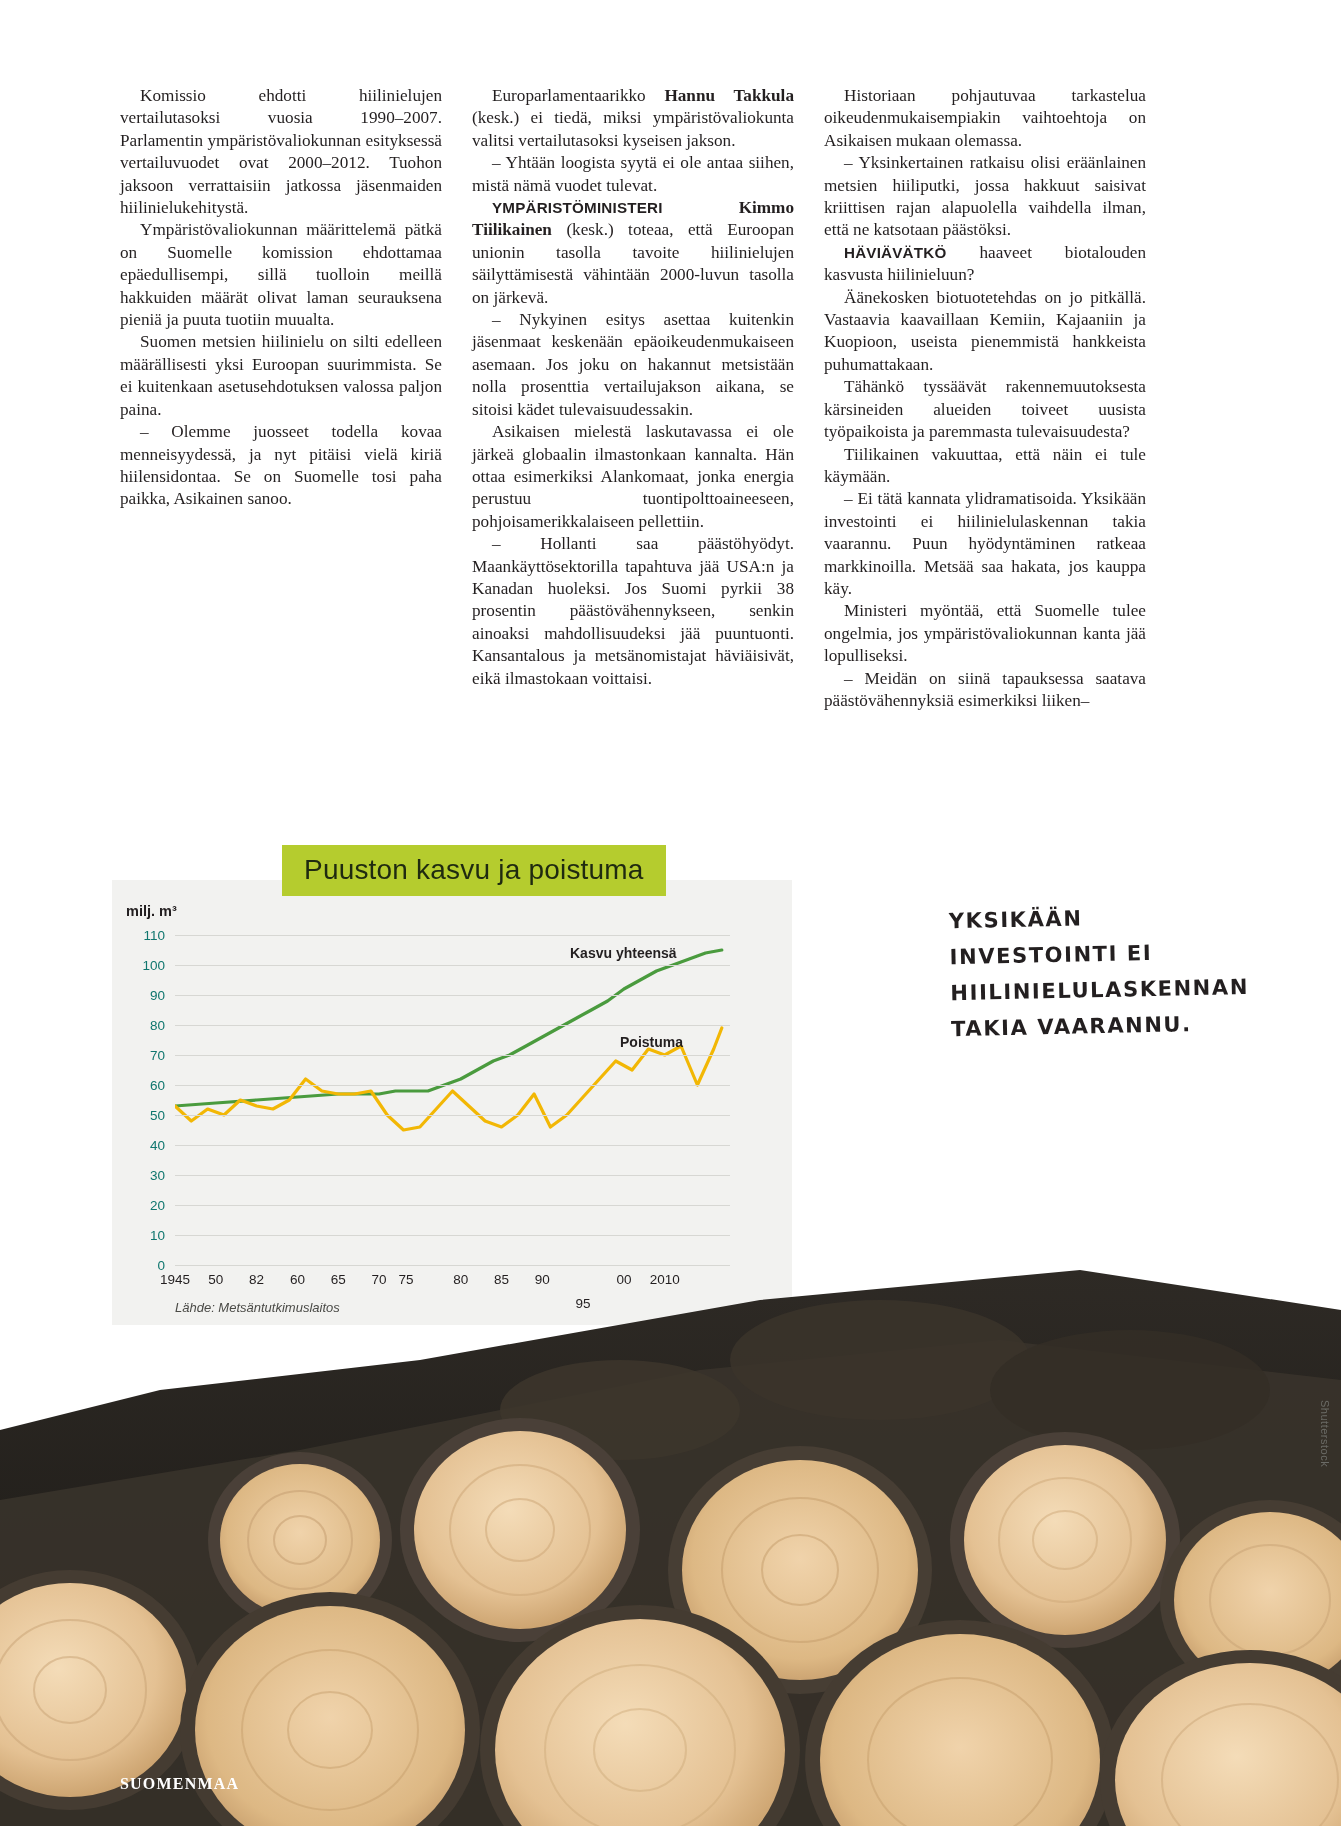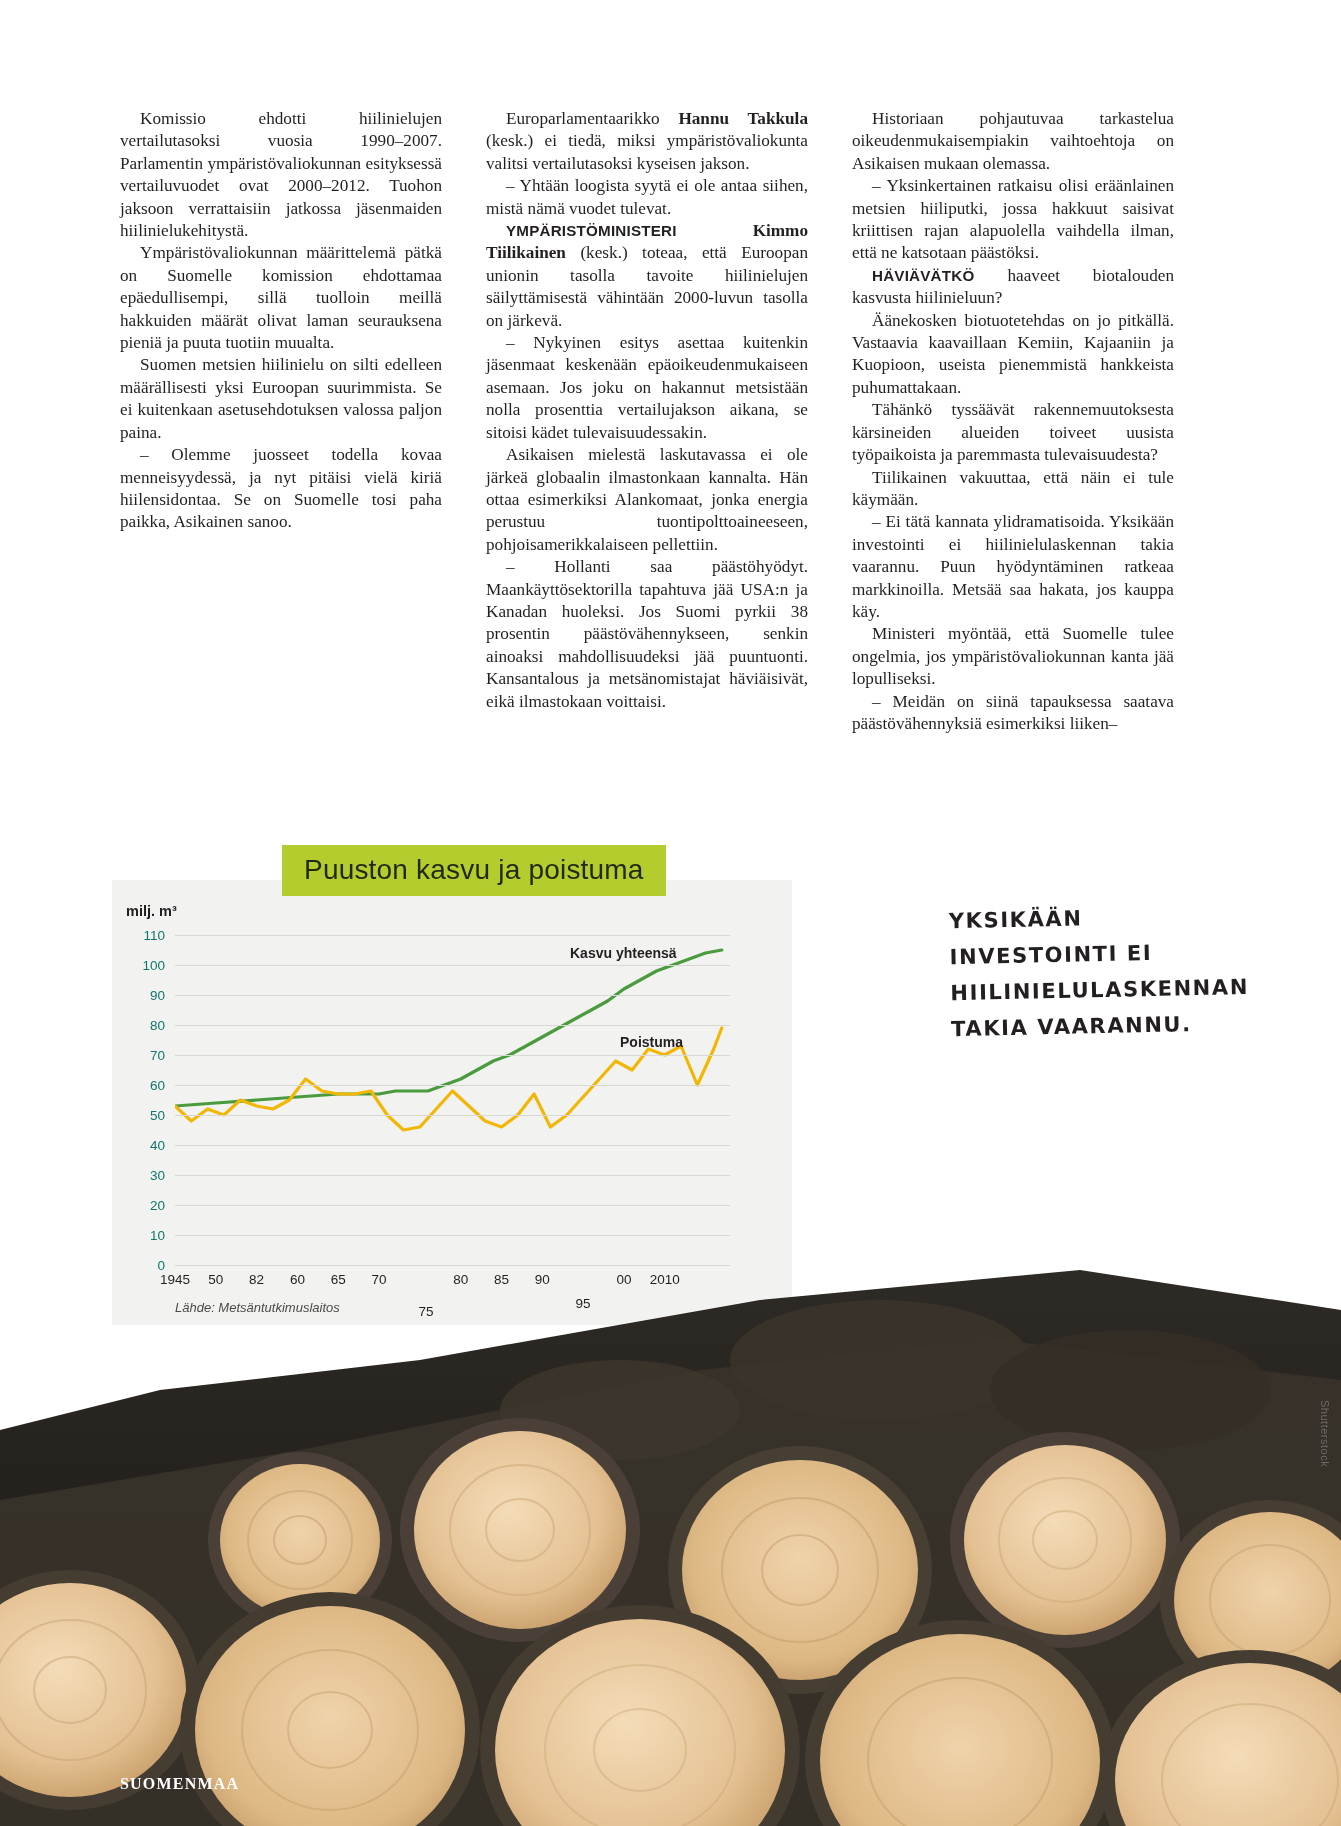--- a/index.html
+++ b/index.html
@@ -13,24 +13,24 @@
     position: relative;
     overflow: hidden;
     font-family: "Liberation Serif", serif;
     color: #231f20;
   }
 
   
   #article {
     position: absolute;
     left: 120px;
-    top: 108px;
+    top: 85px;
     width: 1110px;
     display: flex;
-    gap: 44px;
+    gap: 30px;
   }
   .col {
     width: 322px;
     font-size: 17.2px;
     line-height: 22.4px;
     text-align: justify;
     hyphens: manual;
   }
   .col p {
     margin: 0;
@@ -261,21 +261,21 @@
     </div>
   </div>
 
 <div id="xaxis">
     <span class="xtick" style="left: 0px;">1945</span>
     <span class="xtick" style="left: 40.8088px;">50</span>
     <span class="xtick" style="left: 81.6176px;">82</span>
     <span class="xtick" style="left: 122.426px;">60</span>
     <span class="xtick" style="left: 163.235px;">65</span>
     <span class="xtick" style="left: 204.044px;">70</span>
-    <span class="xtick" style="left: 251px; margin-top: 32px;">75</span>
+    <span class="xtick" style="left: 231px;">75</span>
     <span class="xtick" style="left: 285.662px;">80</span>
     <span class="xtick" style="left: 326.471px;">85</span>
     <span class="xtick" style="left: 367.279px;">90</span>
     <span class="xtick" style="left: 408.088px; margin-top: 24px;">95</span>
     <span class="xtick" style="left: 448.897px;">00</span>
     <span class="xtick" style="left: 489.706px;">2010</span>
   </div>
 <div id="source">Lähde: Metsäntutkimuslaitos</div>
 <div class="series-label" id="label-kasvu">Kasvu yhteensä</div>
 <div class="series-label" id="label-poistuma">Poistuma</div>

